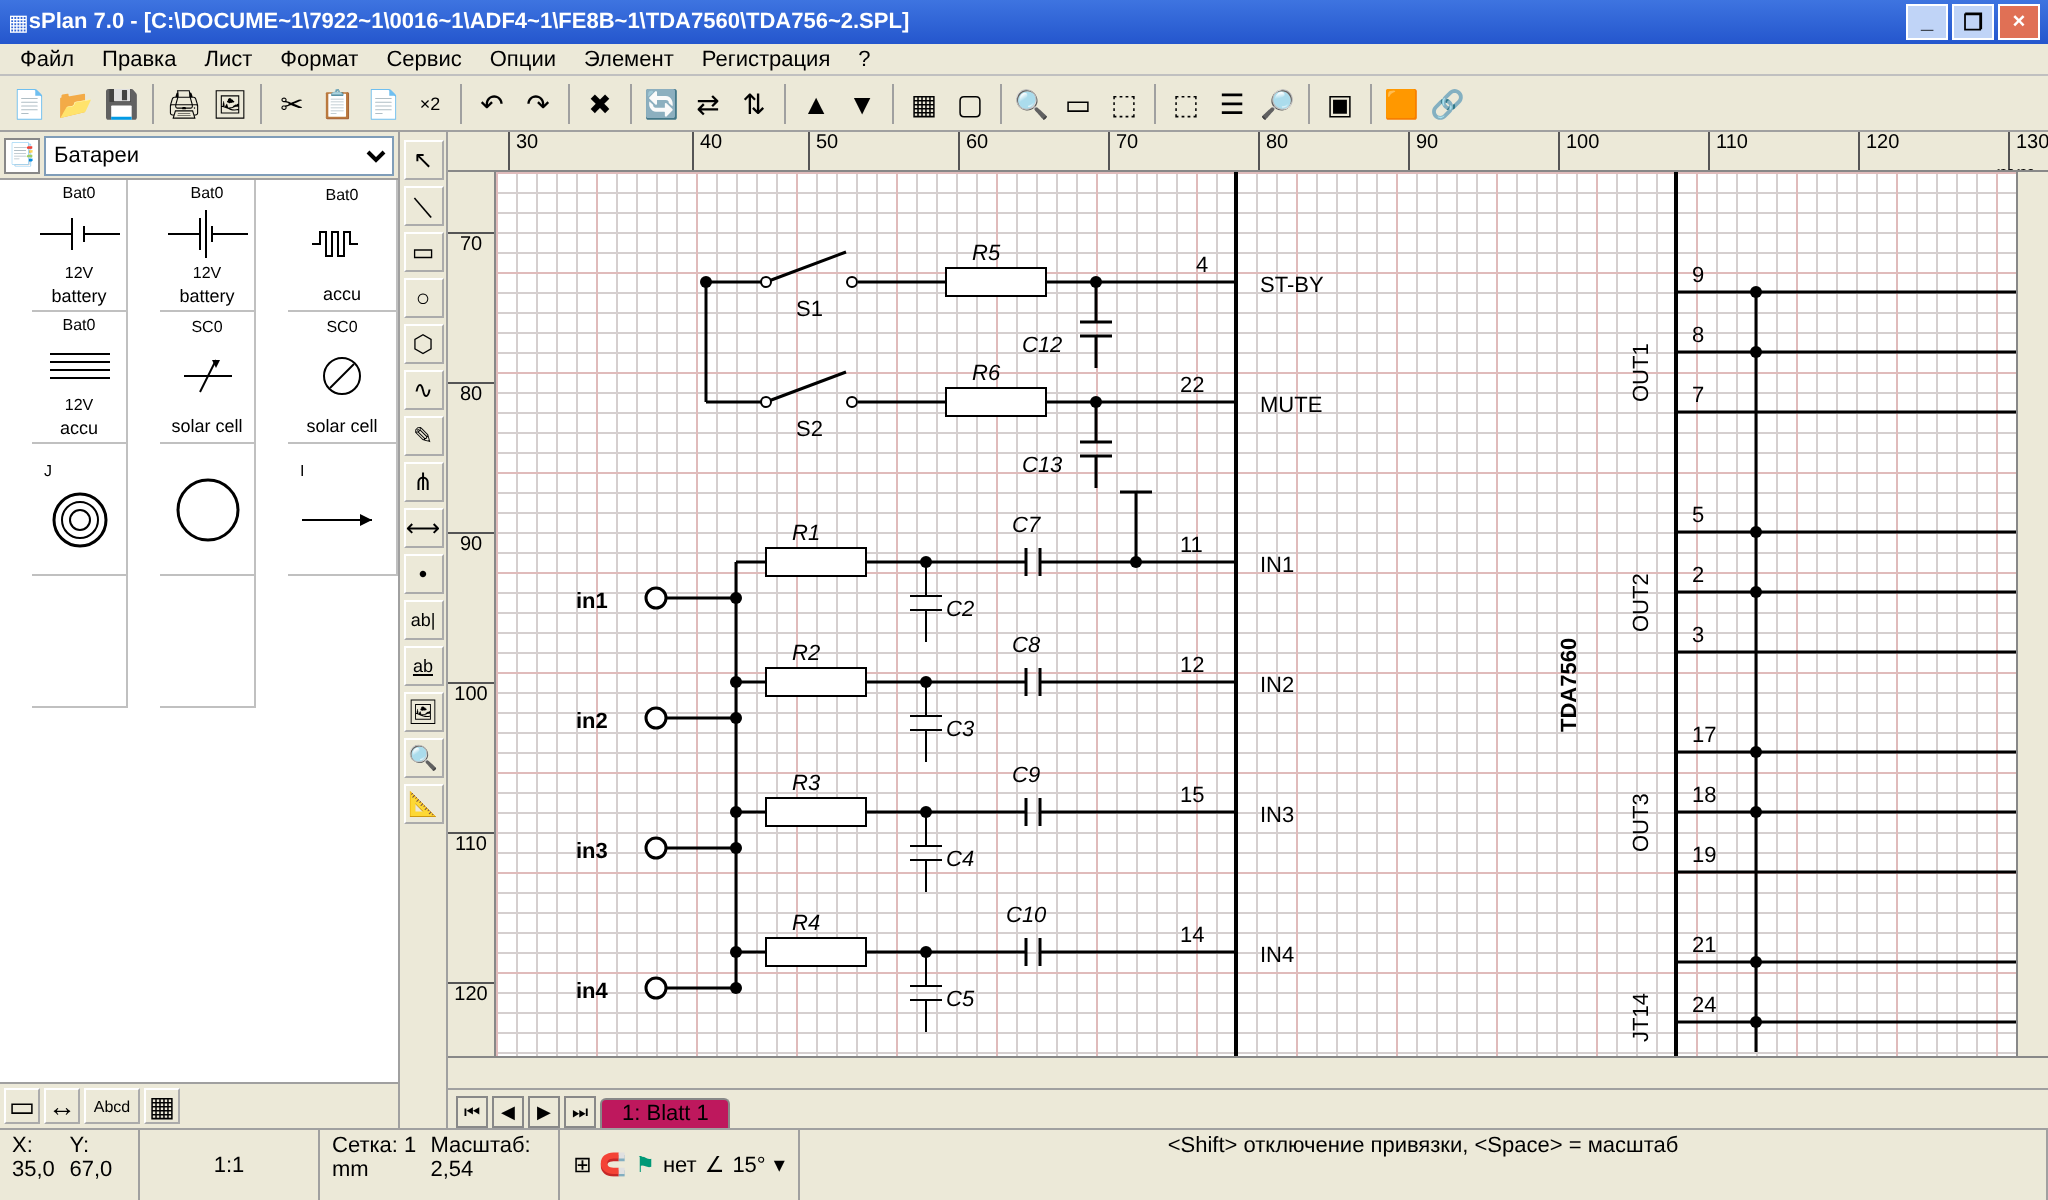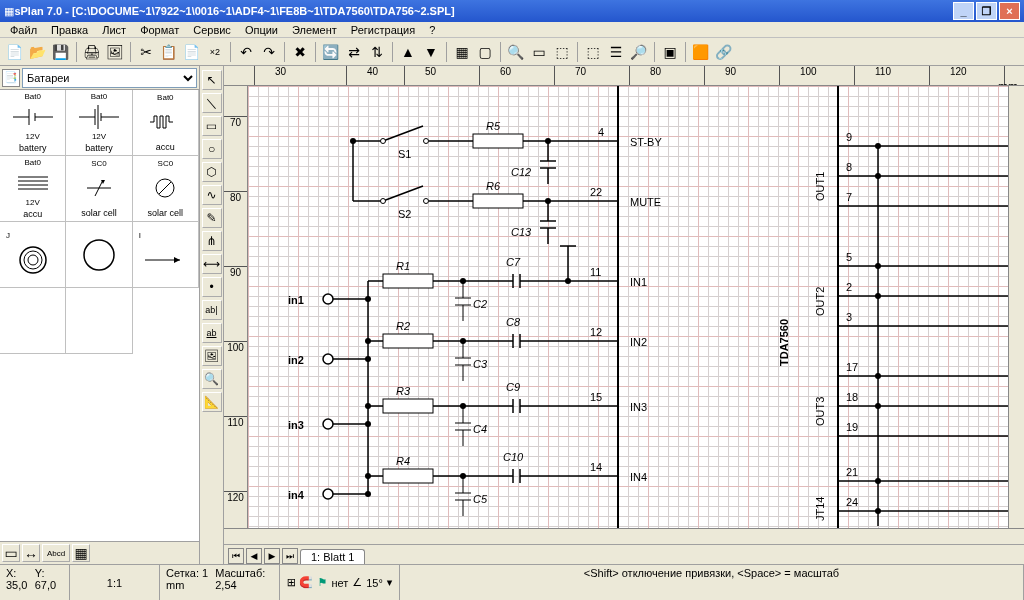--- a/index.html
+++ b/index.html
@@ -11,45 +11,45 @@
 .menubar span { padding: 2px 6px; cursor: default; }
 .toolbar { height: 28px; background: #ece9d8; display: flex; align-items: center; padding: 2px 4px; gap: 1px; border-bottom: 1px solid #a0a0a0; }
 .tbtn { width: 22px; height: 22px; border: 1px solid transparent; display: flex; align-items: center; justify-content: center; font-size: 14px; }
 .tsep { width: 1px; height: 20px; background: #a0a0a0; margin: 0 3px; }
 .main { flex: 1; display: flex; overflow: hidden; }
 .leftcol { width: 200px; display: flex; flex-direction: column; border-right: 1px solid #a0a0a0; background:#ece9d8; }
 .libselect { height: 24px; display: flex; align-items: center; padding: 2px; border-bottom: 1px solid #a0a0a0; }
 .libselect .bookmark { width: 18px; height: 18px; border: 1px solid #888; background: #fff; margin-right: 2px; display:flex;align-items:center;justify-content:center;}
 .libselect select { flex: 1; height: 20px; font-size: 11px; background:#fff; border:1px solid #7f9db9;}
 .palette { flex: 1; background: #fff; display: grid; grid-template-columns: repeat(3, 1fr); grid-auto-rows: 66px; border-bottom:1px solid #a0a0a0; align-content:start;}
-.palcell { border-right: 1px solid #c0c0c0; border-bottom: 1px solid #c0c0c0; display: flex; flex-direction: column; align-items: center; justify-content: center; gap: 2px; padding:2px; }
+.palcell { border-right: 1px solid #c0c0c0; border-bottom: 1px solid #c0c0c0; display: flex; flex-direction: column; align-items: center; justify-content: center; gap: 2px; padding:2px;margin-left:16px; }
 .palcell .sym { height: 36px; width:100%; display:flex; align-items:center; justify-content:center; }
 .palcell .lbl { font-size: 9px; color:#000; }
 .lefttoolbar { height: 22px; display: flex; align-items: center; padding: 2px; gap: 2px; }
 .center { width: 24px; background: #ece9d8; border-right: 1px solid #a0a0a0; display: flex; flex-direction: column; align-items: center; padding-top: 4px; gap: 3px; }
 .center .vbtn { width: 20px; height: 20px; border: 1px outset #fff; display: flex; align-items: center; justify-content: center; background:#ece9d8; font-size:12px;}
 .canvas-area { flex: 1; display: flex; flex-direction: column; background:#fff; position:relative; }
 .hruler { height: 20px; background: #ece9d8; border-bottom: 1px solid #888; position: relative; overflow:hidden; }
-.hruler .tick { position:absolute; top:0; height:100%; border-left:1px solid #555; padding-left:20px; font-size:10px; }
+.hruler .tick { position:absolute; top:0; height:100%; border-left:1px solid #555; padding-left:3px; font-size:10px; }
 .body-row { flex:1; display:flex; overflow:hidden; }
 .vruler { width: 24px; background: #ece9d8; border-right:1px solid #888; position:relative; }
 .vruler .tick { position:absolute; left:0; width:100%; border-top:1px solid #555; font-size:10px; text-align:center; }
 .canvas { flex:1; position:relative; overflow:hidden; background:#fff; }
 .grid { position:absolute; inset:0;
   background-image:
     linear-gradient(#e0bbbb 1px, transparent 1px),
     linear-gradient(90deg, #e0bbbb 1px, transparent 1px),
     linear-gradient(#d5cfcf 1px, transparent 1px),
     linear-gradient(90deg, #d5cfcf 1px, transparent 1px);
   background-size: 50px 50px, 50px 50px, 10px 10px, 10px 10px;
 }
 .schematic { position:absolute; inset:0; }
 .tabbar { height: 20px; background:#ece9d8; border-top:1px solid #a0a0a0; display:flex; align-items:end; padding-left:4px; gap:2px;}
 .tabbar .navbtn{width:16px;height:16px;border:1px solid #888;background:#ece9d8;display:flex;align-items:center;justify-content:center;font-size:9px;}
-.tabbar .tab{padding:1px 10px; background:#ffffff; border:1px solid #888; border-bottom:none; border-radius:3px 3px 0 0;}
+.tabbar .tab{padding:1px 10px; background:#be185d; border:1px solid #888; border-bottom:none; border-radius:3px 3px 0 0;}
 .statusbar { height: 36px; background:#ece9d8; border-top:1px solid #a0a0a0; display:flex; align-items:center; }
 .statusbar .cell{ height:100%; border-right:1px solid #a0a0a0; padding:2px 6px; display:flex; flex-direction:row; justify-content:center; font-size:10px;}
 svg text { font-family: Arial; }
 .scrollbar-v{width:16px;background:#ece9d8;border-left:1px solid #888;}
 .scrollbar-h{height:16px;background:#ece9d8;border-top:1px solid #888;}
 </style>
 </head>
 <body>
 
 <div class="titlebar">

